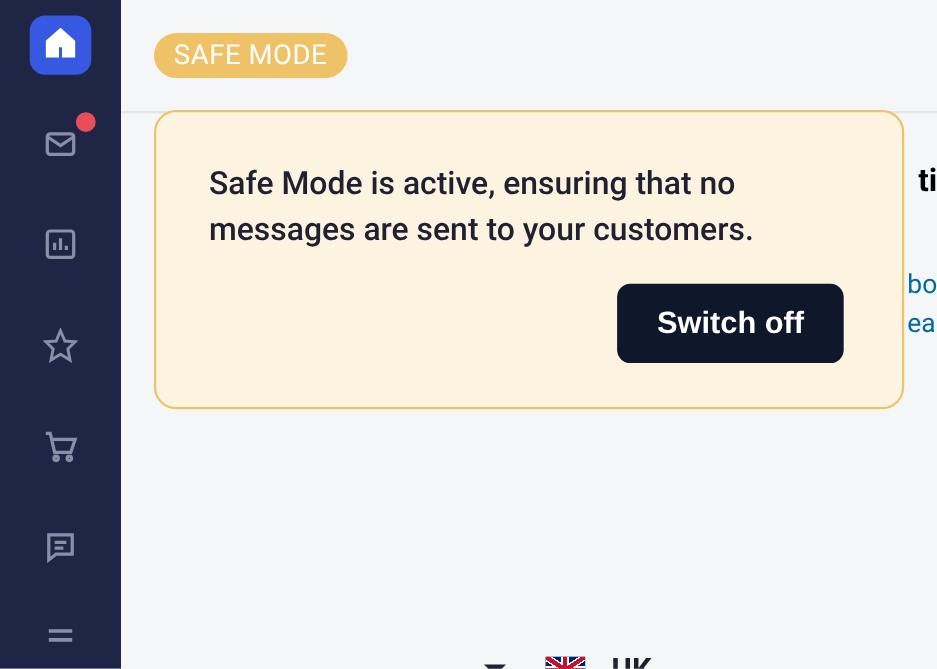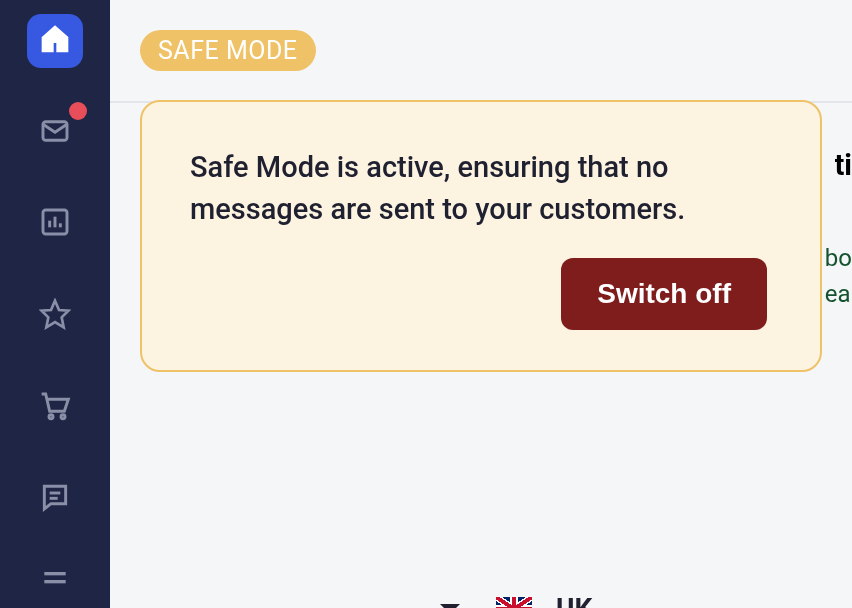--- a/index.html
+++ b/index.html
@@ -121,21 +121,21 @@
     
     .info-card-text p {
       margin-bottom: 28px;
     }
     
     .info-card-text p:last-of-type {
       margin-bottom: 28px;
     }
     
     .switch-off-btn {
-      background: #7f1d1d;
+      background: #0f172a;
       color: #ffffff;
       border: none;
       font-size: 28px;
       font-weight: 700;
       padding: 20px 36px;
       border-radius: 12px;
       cursor: pointer;
       float: right;
     }
     
@@ -160,21 +160,21 @@
       color: #000000;
       overflow: hidden;
       white-space: nowrap;
     }
     
     .background-text-2 {
       position: absolute;
       right: 0;
       top: 240px;
       font-size: 24px;
-      color: #14532d;
+      color: #0369a1;
       overflow: hidden;
       white-space: nowrap;
       line-height: 1.5;
     }
     
     .flag-area {
       position: absolute;
       left: 440px;
       top: 592px;
       display: flex;

